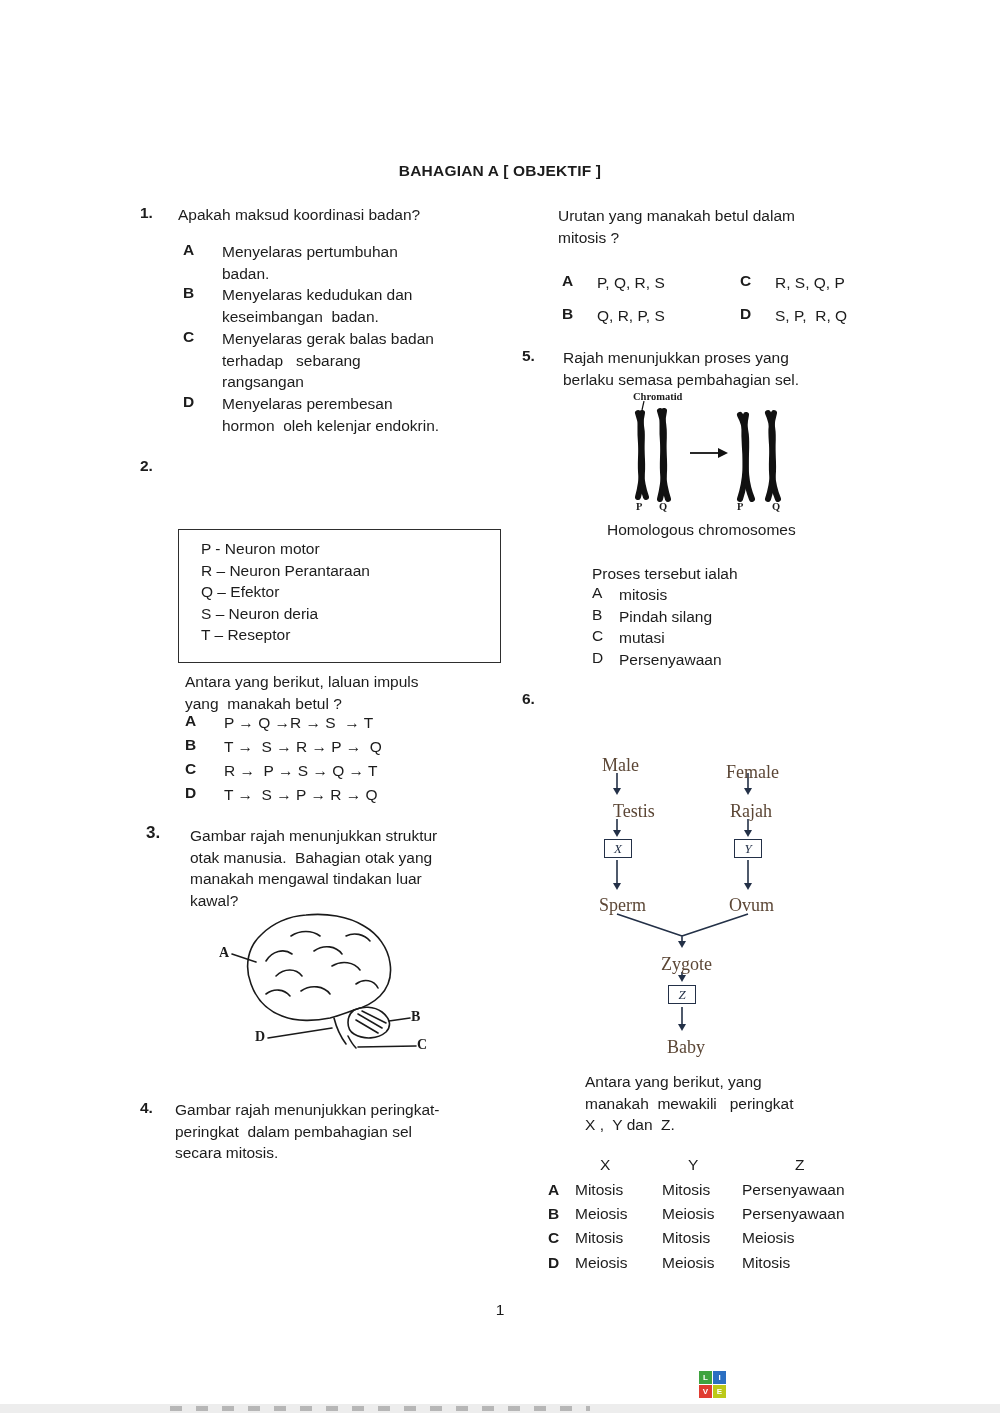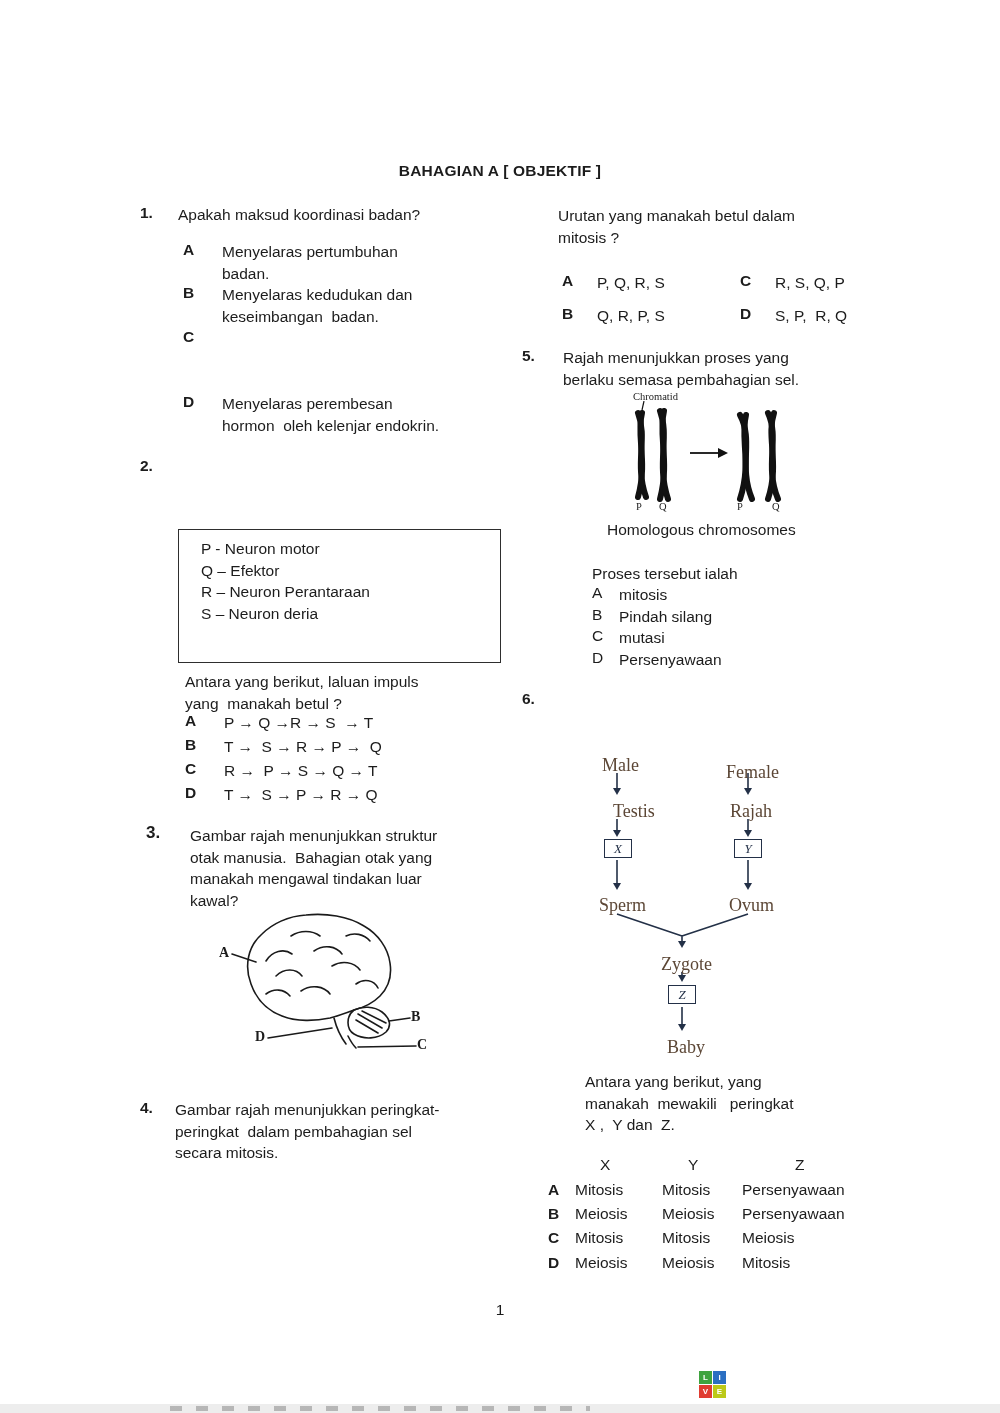--- a/index.html
+++ b/index.html
@@ -10,21 +10,21 @@
   .txt{position:absolute;white-space:pre-wrap;line-height:21.5px}
   .opt{position:absolute;display:flex;align-items:flex-start}
   .opt .ol{flex:0 0 39px;font-weight:bold}
   .opt.narrow .ol{flex:0 0 35px}
   .opt.plain .ol{flex:0 0 27px;font-weight:normal}
   .opt .ot{white-space:pre-wrap;line-height:21.5px}
   .infobox{position:absolute;left:178px;top:529px;width:323px;height:134px;border:1.3px solid #2e2e2e;padding:8px 11px 0 22px;box-sizing:border-box}
   .infobox .line{line-height:21.6px}
   .figsvg{position:absolute}
   .figlabel{position:absolute;font-family:"Liberation Serif","DejaVu Serif",serif;font-weight:bold;font-size:14px}
-  .smallserif{position:absolute;font-family:"Liberation Serif","DejaVu Serif",serif;font-weight:normal;font-size:10.5px}
+  .smallserif{position:absolute;font-family:"Liberation Serif","DejaVu Serif",serif;font-weight:bold;font-size:10.5px}
   .caption{position:absolute}
   .dg{position:absolute;left:590px;top:748px;width:240px;height:310px}
   .dg .node{position:absolute;font-family:"Liberation Serif","DejaVu Serif",serif;font-size:18px}
   .dg .nbox{position:absolute;width:28px;height:19px;border:1.5px solid currentColor;display:flex;align-items:center;justify-content:center;
             font-family:"Liberation Serif","DejaVu Serif",serif;font-style:italic;font-size:13px;background:#fff;box-sizing:border-box}
   .dgarrows{position:absolute;left:0;top:0}
   .th{position:absolute}
   .trow{position:absolute;display:flex}
   .trow .tl{flex:0 0 27px;font-weight:bold}
   .trow .c1{flex:0 0 87px}
@@ -51,33 +51,37 @@
     <span class="ot">Menyelaras pertumbuhan
 badan.</span>
   </div>
   <div class="opt" style="left:183px;top:284px">
     <span class="ol">B</span>
     <span class="ot">Menyelaras kedudukan dan
 keseimbangan  badan.</span>
   </div>
   <div class="opt" style="left:183px;top:328px">
     <span class="ol">C</span>
+    <span class="ot">Menyelaras gerak balas badan
+terhadap   sebarang
+rangsangan</span>
   </div>
   <div class="opt" style="left:183px;top:393px">
     <span class="ol">D</span>
     <span class="ot">Menyelaras perembesan
 hormon  oleh kelenjar endokrin.</span>
   </div>
 
   <div class="qnum" style="left:140px;top:457px">2.</div>
   <div class="infobox">
     <div class="line">P -   Neuron motor</div>
+    <div class="line">R –   Neuron Perantaraan</div>
     <div class="line">Q –   Efektor</div>
-    <div class="line">R –   Neuron Perantaraan</div>
     <div class="line">S –   Neuron deria</div>
+    <div class="line">T –   Reseptor</div>
   </div>
   <div class="txt" style="left:185px;top:671px">Antara yang berikut, laluan impuls
 yang  manakah betul ?</div>
   <div class="opt" style="left:185px;top:712px">
     <span class="ol">A</span>
     <span class="ot">P → Q →R → S  → T</span>
   </div>
   <div class="opt" style="left:185px;top:736px">
     <span class="ol">B</span>
     <span class="ot">T →  S → R → P →  Q</span>

